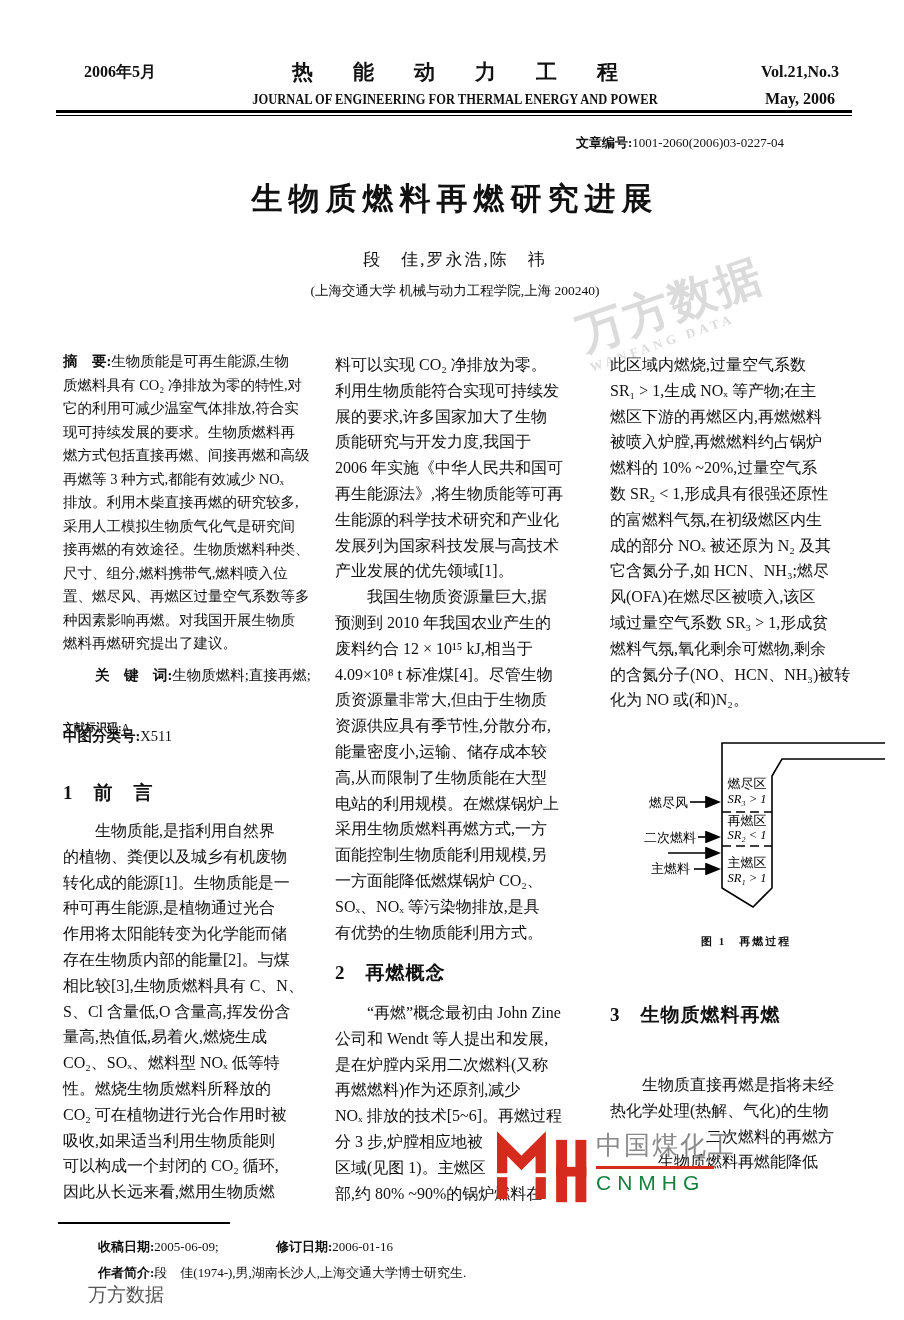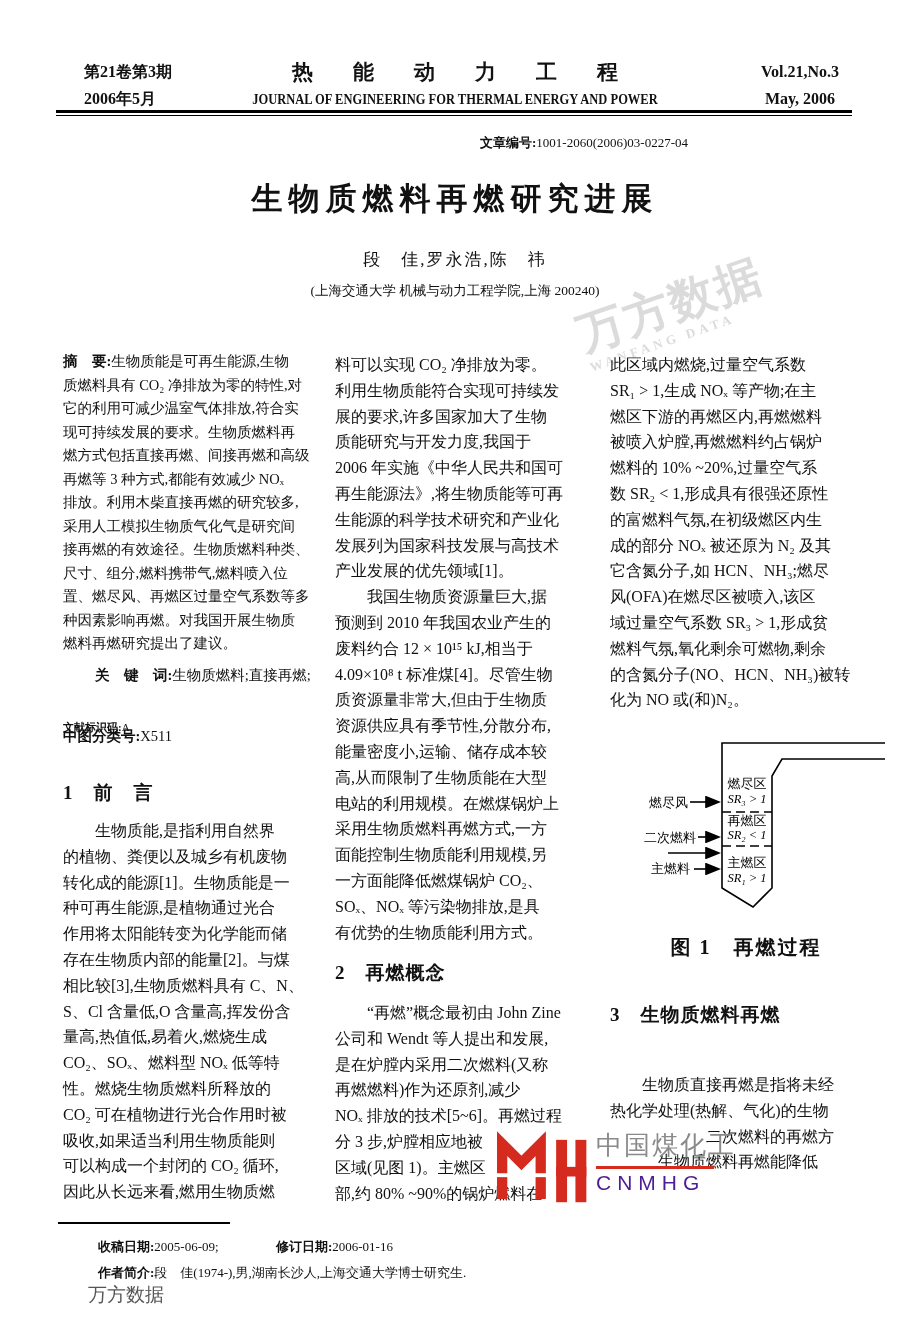--- a/index.html
+++ b/index.html
@@ -8,21 +8,21 @@
   .abs{position:absolute;}
   .lines{white-space:pre-line;}
   
   .hdr-left{left:84px;top:58px;width:180px;font-size:16px;font-weight:bold;line-height:27px;}
   .hdr-center{left:230px;top:58px;width:450px;text-align:center;}
   .hdr-cn{font-size:21px;font-weight:bold;letter-spacing:40px;text-indent:40px;white-space:nowrap;}
   .hdr-en{font-size:12.5px;font-weight:bold;margin-top:6px;letter-spacing:0px;white-space:nowrap;
           font-family:"Liberation Serif",serif;transform:scaleY(1.15);}
   .hdr-right{left:720px;top:58px;width:160px;text-align:center;font-size:16px;font-weight:bold;line-height:27px;}
   .hdr-rule{left:56px;top:110px;width:796px;height:0;border-top:3px solid #000;border-bottom:1px solid #000;padding-top:2px;}
-  .artnum{left:480px;top:134px;width:400px;text-align:left;font-size:13px;}
+  .artnum{left:480px;top:134px;width:400px;text-align:center;font-size:13px;}
   .artnum b{font-weight:bold;}
   
   .title{left:60px;top:178px;width:790px;text-align:center;font-size:31px;font-weight:bold;letter-spacing:6px;}
   .authors{left:60px;top:248px;width:790px;text-align:center;font-size:17px;letter-spacing:2px;}
   .affil{left:60px;top:282px;width:790px;text-align:center;font-size:13.5px;}
   
   .col{width:272px;font-size:16px;line-height:25.8px;text-align:justify;}
   .abstract{left:63px;top:350px;width:270px;font-size:14.5px;line-height:23.5px;}
   .abstract .lbl{font-weight:bold;}
   .keywords{left:63px;top:662px;width:270px;font-size:14.5px;line-height:26px;}
@@ -34,46 +34,45 @@
   .h1{font-size:19px;font-weight:bold;letter-spacing:1px;}
   .sec1h{left:63px;top:780px;width:270px;}
   .sec1{left:63px;top:818px;}
   .mid1{left:335px;top:352px;}
   .sec2h{left:335px;top:960px;width:270px;}
   .sec2{left:335px;top:1000px;}
   .right1{left:610px;top:352px;}
   .sec3h{left:610px;top:1002px;width:280px;}
   .sec31h{left:610px;top:1048px;width:280px;font-size:15.5px;font-weight:bold;}
   .sec31{left:610px;top:1072px;width:280px;}
-  .figcap{left:610px;top:934px;width:272px;text-align:center;font-size:20px;font-weight:bold;letter-spacing:2px;}
+  .figcap{left:610px;top:934px;width:272px;text-align:center;font-size:11px;font-weight:bold;letter-spacing:2px;}
   .fnrule{left:58px;top:1222px;width:172px;border-top:2px solid #000;}
   
   .foot1{left:58px;top:1238px;width:700px;font-size:13px;}
   .foot2{left:58px;top:1264px;width:760px;font-size:13px;}
   .foot1 b,.foot2 b{font-weight:bold;padding-left:40px;}
   .wf-bottom{left:88px;top:1282px;font-size:19px;color:#555;font-family:"Liberation Sans",sans-serif;}
   
   .wf-diag{left:575px;top:268px;width:230px;transform:rotate(-19deg);color:rgba(160,160,160,0.38);
            font-weight:bold;pointer-events:none;}
   .wf-diag .big{font-size:46px;letter-spacing:2px;}
   .wf-diag .small{font-size:13px;letter-spacing:4px;margin-top:-6px;}
   .coal{left:596px;top:1128px;width:220px;font-family:"Liberation Sans",sans-serif;}
   .coal-name{font-size:26px;color:#8a8a8a;letter-spacing:2px;}
   .coal-rule{width:118px;height:3px;background:#d42b1e;margin-top:3px;}
-  .coal-abbr{font-size:21px;color:#4c1d95;letter-spacing:6px;margin-top:2px;}
+  .coal-abbr{font-size:21px;color:#15803d;letter-spacing:6px;margin-top:2px;}
   .logo{left:497px;top:1126px;}
   svg text{font-family:"Liberation Serif","DejaVu Serif",serif;}
 </style>
 </head>
 <body>
 
 <div id="page">
 
   <div class="abs hdr-left">
-    <div>第21卷第3期</div>
     <div>2006年5月</div>
   </div>
   <div class="abs hdr-center">
     <div class="hdr-cn">热能动力工程</div>
     <div class="hdr-en">JOURNAL OF ENGINEERING FOR THERMAL ENERGY AND POWER</div>
   </div>
   <div class="abs hdr-right">
     <div>Vol.21,No.3</div>
     <div>May, 2006</div>
   </div>

